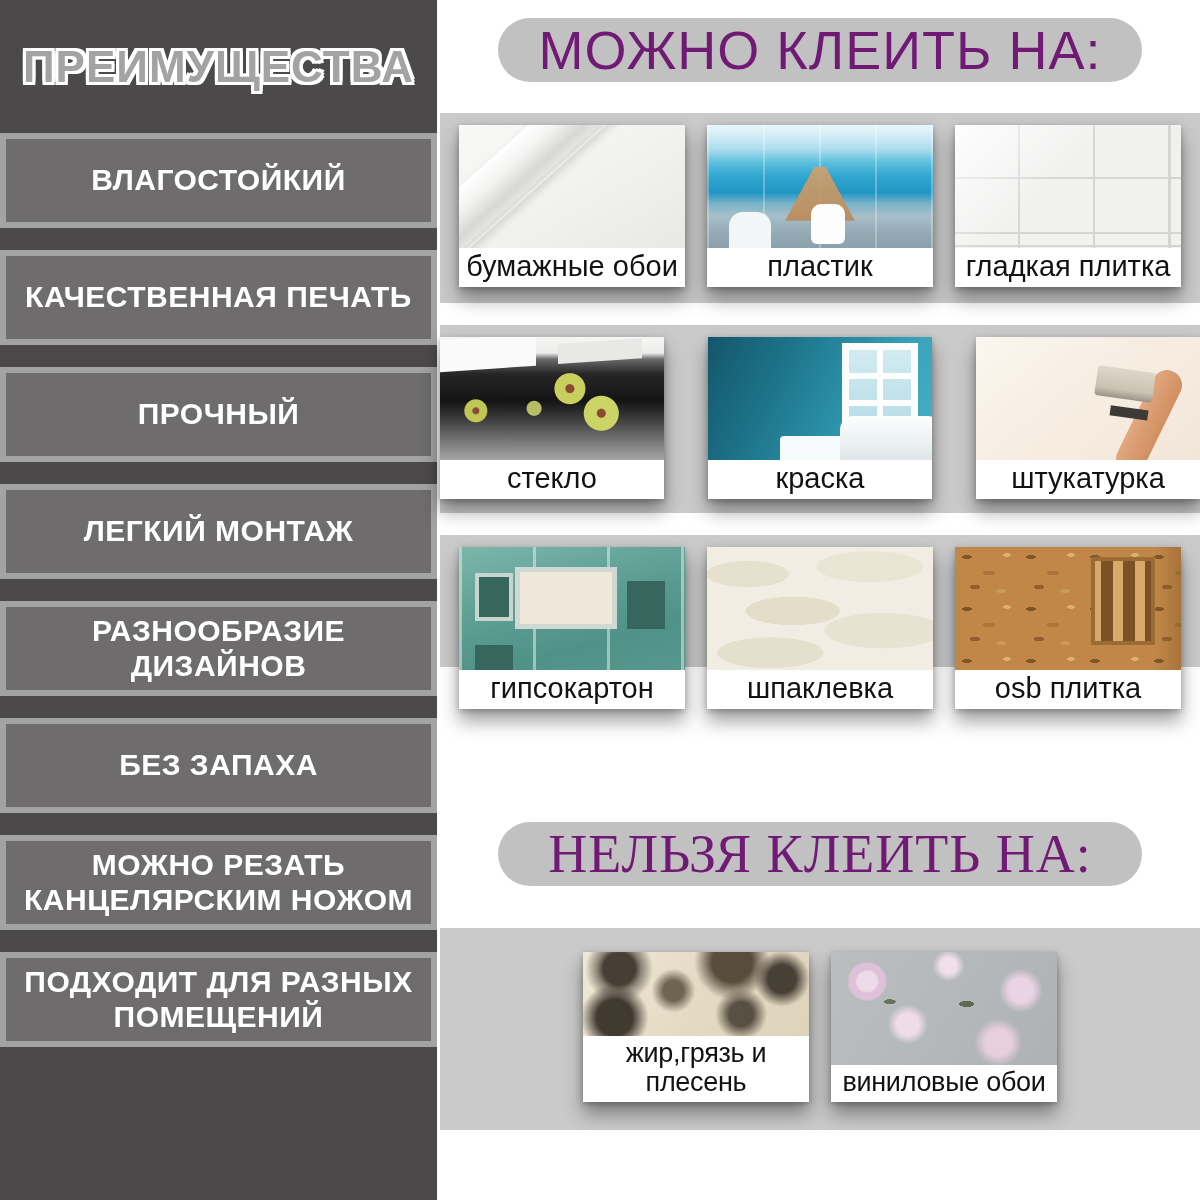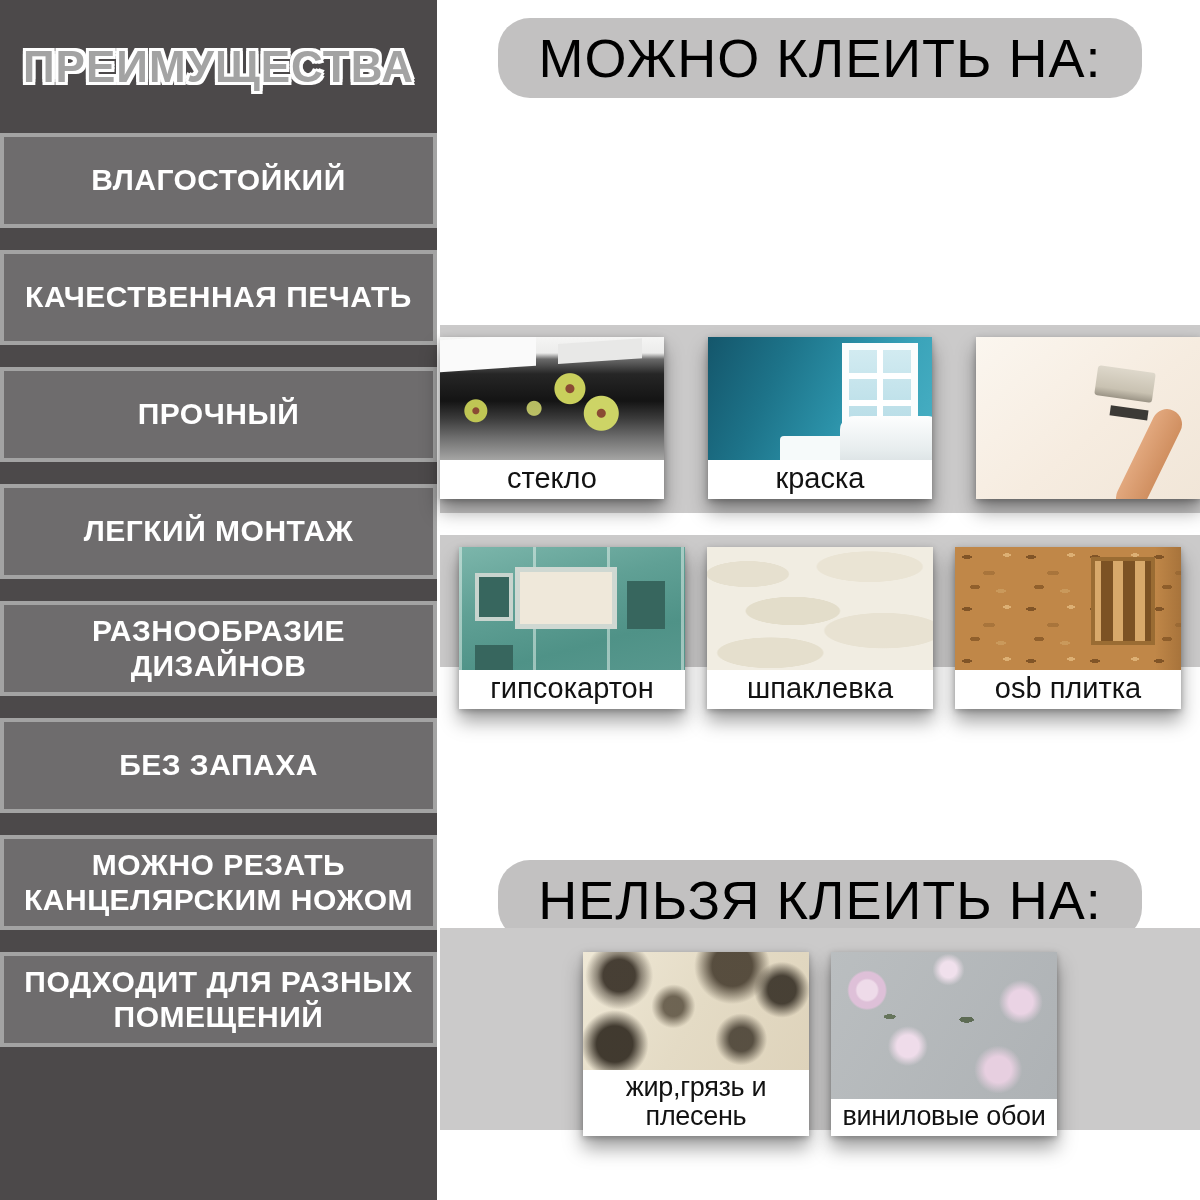--- a/index.html
+++ b/index.html
@@ -6,42 +6,42 @@
   .canvas{position:relative;width:1200px;height:1200px;overflow:hidden;background:#ffffff;
           font-family:"Liberation Sans",sans-serif;}
 
   
   .sidebar{position:absolute;left:0;top:0;width:437px;height:1200px;background:#4c494a;}
   .sidebar-title{height:133px;display:flex;align-items:center;justify-content:center;
     font-size:44px;font-weight:800;letter-spacing:1px;color:#a3a3a3;
     text-shadow:-3px -3px 0 #fff,3px -3px 0 #fff,-3px 3px 0 #fff,3px 3px 0 #fff,
                 -3px 0 0 #fff,3px 0 0 #fff,0 -3px 0 #fff,0 3px 0 #fff;}
   .sidebar-item{box-sizing:border-box;height:95px;margin:0 0 22px 0;background:#6e6c6d;
-    border:4px solid #a3a3a3;display:flex;align-items:center;justify-content:center;
+    border:6px solid #a3a3a3;display:flex;align-items:center;justify-content:center;
     text-align:center;color:#ffffff;font-size:30px;font-weight:600;line-height:1.15;
     padding:0 10px;letter-spacing:.5px;}
 
   
   .right{position:absolute;left:440px;top:0;width:760px;height:1200px;}
-  .badge{position:absolute;left:50%;transform:translateX(-50%);width:644px;height:80px;
+  .badge{position:absolute;left:50%;transform:translateX(-50%);width:644px;height:64px;
     background:#c2c1c1;border-radius:32px;display:flex;align-items:center;justify-content:center;
-    font-size:54px;font-weight:500;color:#000000;letter-spacing:1px;white-space:nowrap;}
+    font-size:54px;font-weight:500;color:#701a75;letter-spacing:1px;white-space:nowrap;}
   .badge-can{top:18px;}
-  .badge-cannot{top:860px;}
+  .badge-cannot{top:822px;font-family:Liberation Serif, serif;}
 
   .band{position:absolute;left:0;width:760px;background:#cbcaca;box-sizing:border-box;
     display:flex;justify-content:center;gap:22px;padding-top:12px;}
   .band-1{top:113px;height:190px;}
   .band-2{top:325px;height:188px;gap:44px;}
   .band-3{top:535px;height:132px;}
   .band-4{top:928px;height:202px;padding-top:24px;}
 
   figure.tile{margin:0;width:226px;height:162px;background:#ffffff;display:flex;flex-direction:column;
     box-shadow:0 12px 18px rgba(0,0,0,.38),0 2px 6px rgba(0,0,0,.25);}
-  .band-4 figure.tile{height:184px;}
+  .band-4 figure.tile{height:150px;}
   .photo{flex:1 1 auto;position:relative;overflow:hidden;}
   .tile-label{background:#ffffff;color:#121212;font-size:29px;font-weight:500;text-align:center;
     line-height:1.08;padding:3px 2px 5px;}
   .band-4 .tile-label{font-size:27px;letter-spacing:-.3px;}
 
   
   .ph-paper{background:linear-gradient(150deg,#f8f8f7 0%,#f1f1f0 55%,#e8e8e7 100%);}
   .ph-paper::before{content:"";position:absolute;left:-36px;top:104px;width:330px;height:52px;
     border-radius:26px;transform:rotate(-42deg);transform-origin:left center;
     background:linear-gradient(180deg,#ffffff 0%,#f3f3f2 35%,#d7d7d6 72%,#ebebea 100%);
@@ -163,32 +163,47 @@
     <div class="sidebar-item">РАЗНООБРАЗИЕ ДИЗАЙНОВ</div>
     <div class="sidebar-item">БЕЗ ЗАПАХА</div>
     <div class="sidebar-item">МОЖНО РЕЗАТЬ КАНЦЕЛЯРСКИМ НОЖОМ</div>
     <div class="sidebar-item">ПОДХОДИТ ДЛЯ РАЗНЫХ ПОМЕЩЕНИЙ</div>
   </aside>
 
   <section class="right">
 
     <div class="badge badge-can">МОЖНО КЛЕИТЬ НА:</div>
 
+    <div class="band band-1">
+      <figure class="tile">
+        <div class="photo ph-paper"></div>
+        <figcaption class="tile-label">бумажные обои</figcaption>
+      </figure>
+      <figure class="tile">
+        <div class="photo ph-plastic"></div>
+        <figcaption class="tile-label">пластик</figcaption>
+      </figure>
+      <figure class="tile">
+        <div class="photo ph-tiles"></div>
+        <figcaption class="tile-label">гладкая плитка</figcaption>
+      </figure>
+    </div>
 
     <div class="band band-2">
       <figure class="tile">
         <div class="photo ph-glass"></div>
         <figcaption class="tile-label">стекло</figcaption>
       </figure>
       <figure class="tile">
         <div class="photo ph-paint"></div>
         <figcaption class="tile-label">краска</figcaption>
       </figure>
       <figure class="tile">
         <div class="photo ph-plaster"></div>
+        <figcaption class="tile-label">штукатурка</figcaption>
       </figure>
     </div>
 
     <div class="band band-3">
       <figure class="tile">
         <div class="photo ph-drywall"></div>
         <figcaption class="tile-label">гипсокартон</figcaption>
       </figure>
       <figure class="tile">
         <div class="photo ph-putty"></div>

